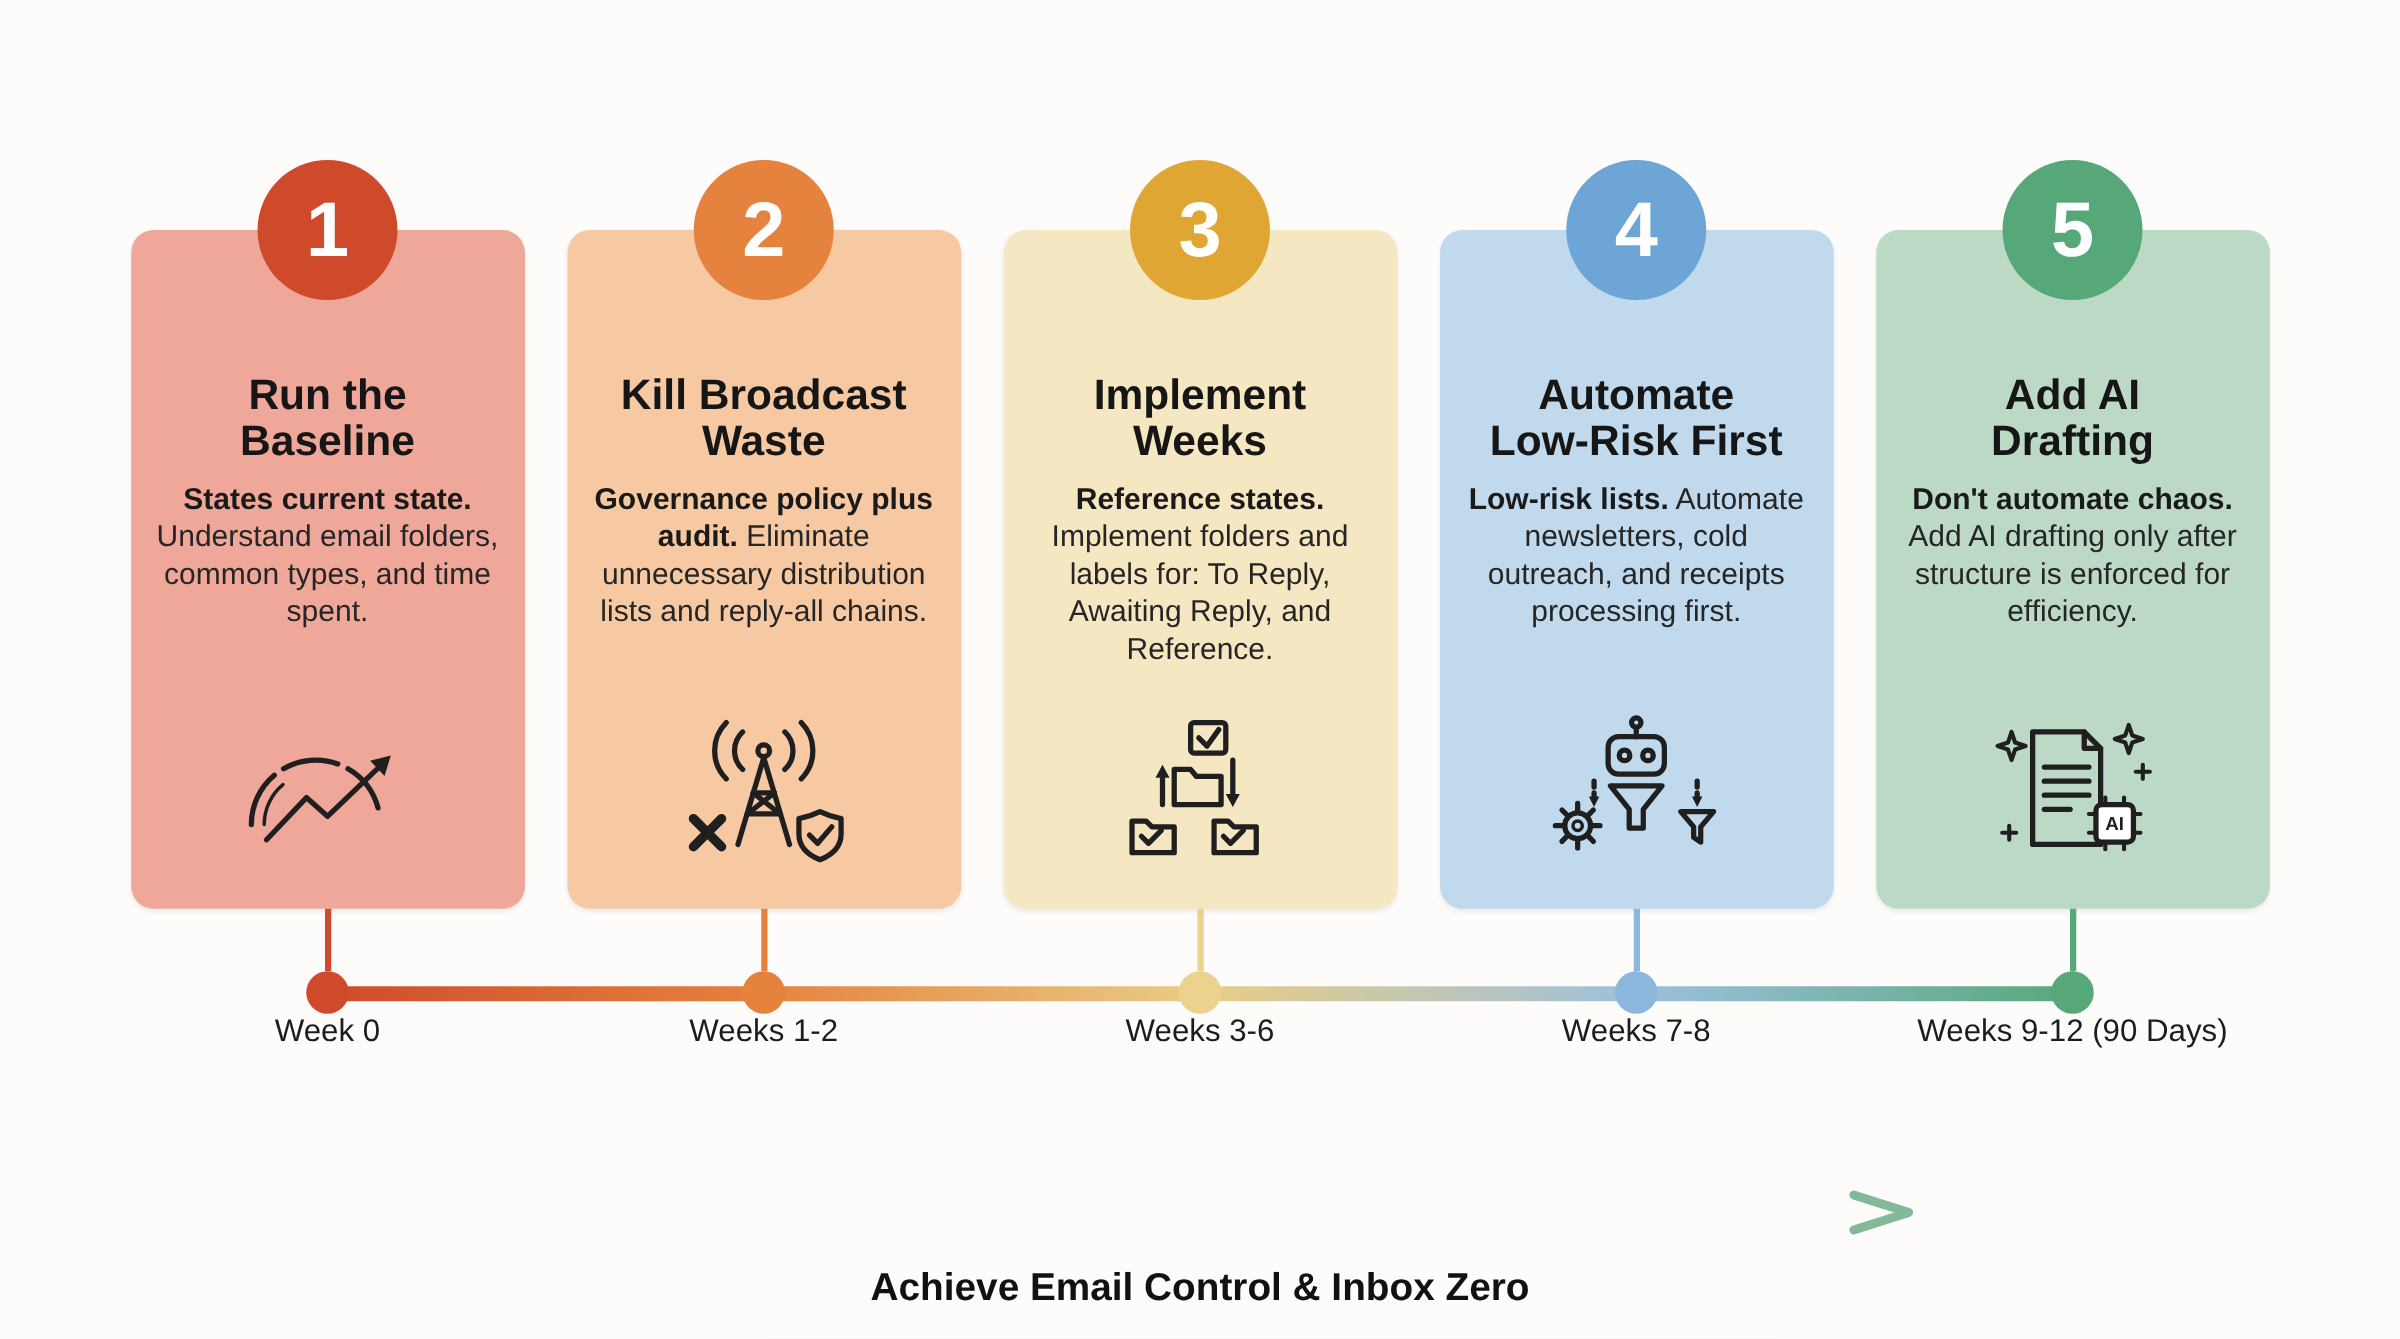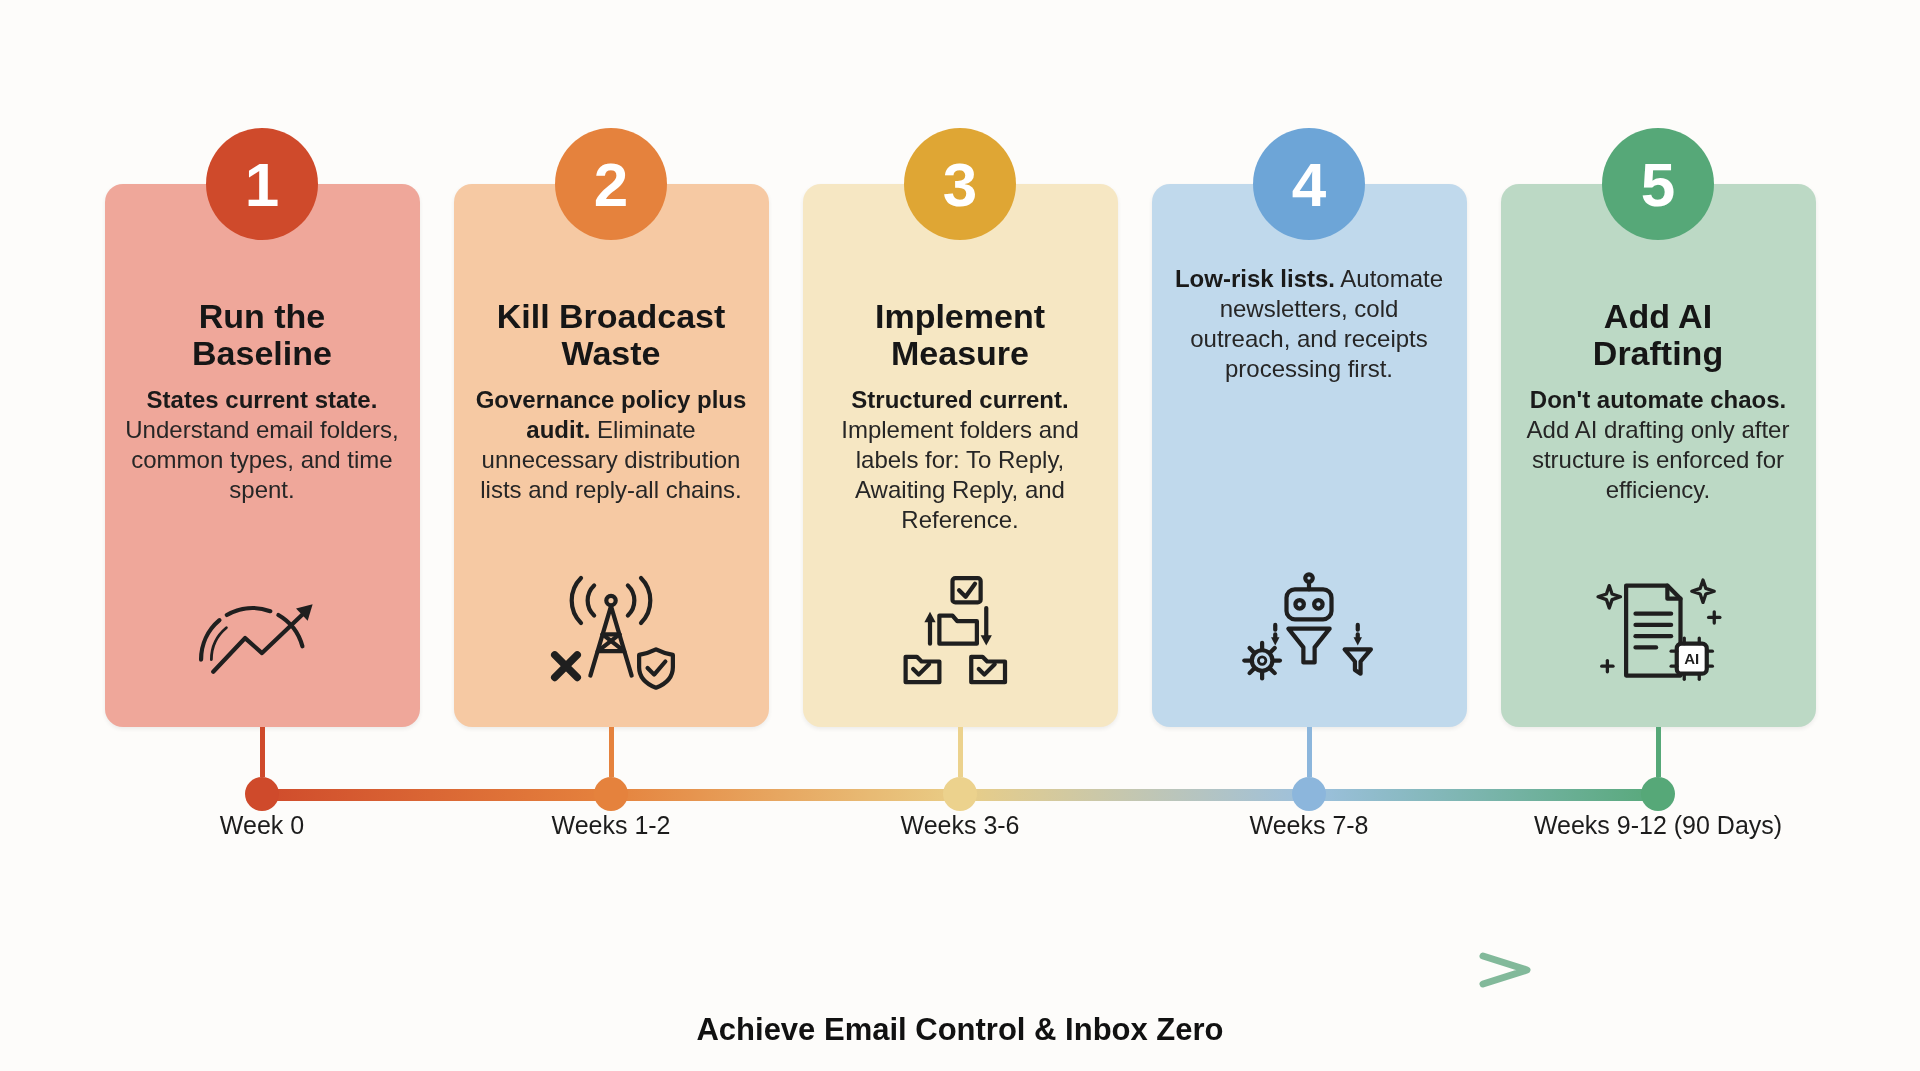--- a/index.html
+++ b/index.html
@@ -190,22 +190,22 @@
       </div>
       <div class="stub"></div>
       <div class="dot"></div>
       <div class="week">Weeks 1-2</div>
     </div>
 
     <div class="col" style="--accent: #dfa634; --bg: #f6e7c3; --dot: #ecd28d;">
       <div class="circle">3</div>
       <div class="card">
         <h2 class="title">Implement
-Measure</h2>
-        <p class="desc"><span class="lead">Structured current.</span> <span>Implement folders and labels for: To Reply, Awaiting Reply, and Reference.</span></p>
+Weeks</h2>
+        <p class="desc"><span class="lead">Reference states.</span> <span>Implement folders and labels for: To Reply, Awaiting Reply, and Reference.</span></p>
         <div class="icon-wrap">
           <svg class="line-icon" width="150" height="125" viewBox="0 0 160 130">
             <rect x="72" y="8" width="30" height="26" rx="3"></rect>
             <path d="M79,21 L86,28 L96,14"></path>
             <path d="M58,48 l14,0 5,6 21,0 0,24 -40,0 z"></path>
             <path d="M108,40 L108,72"></path>
             <polygon points="108,80 102,69 114,69" fill="#1f1f1f" stroke="none"></polygon>
             <path d="M48,78 L48,52"></path>
             <polygon points="48,44 42,55 54,55" fill="#1f1f1f" stroke="none"></polygon>
             <path d="M22,92 l12,0 5,5 19,0 0,22 -36,0 z"></path>
@@ -216,20 +216,22 @@
         </div>
       </div>
       <div class="stub"></div>
       <div class="dot"></div>
       <div class="week">Weeks 3-6</div>
     </div>
 
     <div class="col" style="--accent: #6da5d7; --bg: #c0d9ec; --dot: #8cb6dc;">
       <div class="circle">4</div>
       <div class="card">
+        <h2 class="title">Automate
+Low-Risk First</h2>
         <p class="desc"><span class="lead">Low-risk lists.</span> <span>Automate newsletters, cold outreach, and receipts processing first.</span></p>
         <div class="icon-wrap">
           <svg class="line-icon" width="150" height="125" viewBox="0 0 160 130">
             <circle cx="80" cy="8" r="4"></circle>
             <line x1="80" y1="12" x2="80" y2="20"></line>
             <rect x="56" y="20" width="48" height="32" rx="9"></rect>
             <circle cx="70" cy="36" r="4.5"></circle>
             <circle cx="90" cy="36" r="4.5"></circle>
             <path d="M58,62 L102,62 L86,82 L86,98 L74,98 L74,82 Z"></path>
             <circle cx="30" cy="96" r="11"></circle>

